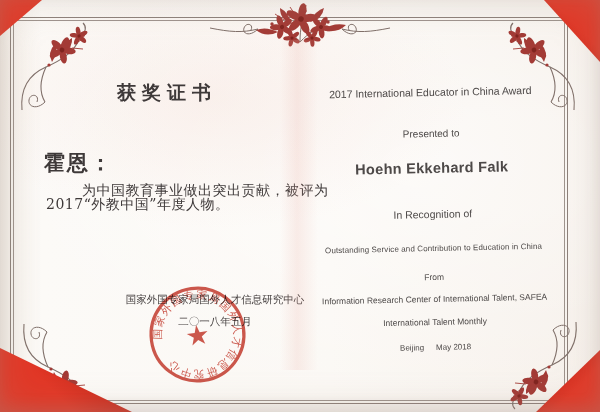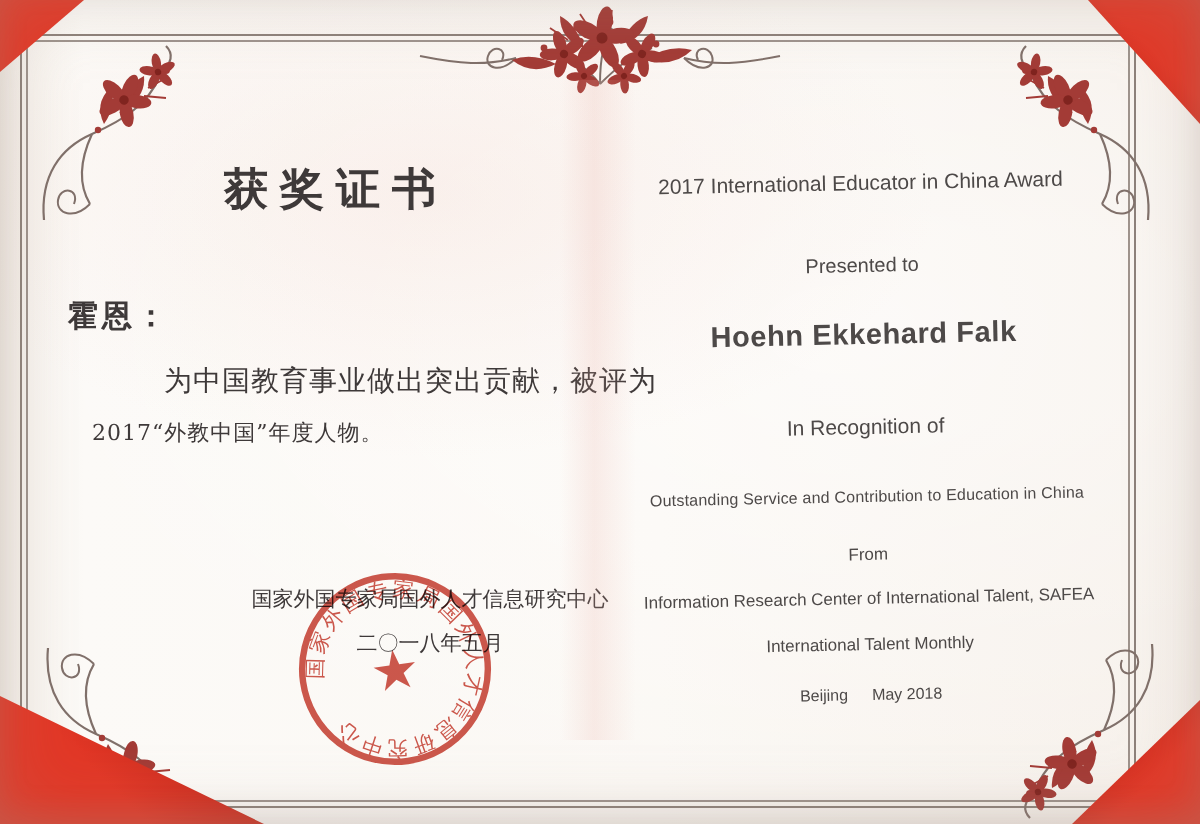--- a/index.html
+++ b/index.html
@@ -34,24 +34,24 @@
     clip-path:polygon(14px 0,70px 0,70px 62px);}
   .ribbon-bl{left:0;bottom:0;width:140px;height:72px;
     background:linear-gradient(45deg,#e23726 35%,#b01f15 95%);
     clip-path:polygon(0 8px,132px 72px,0 72px);}
   .ribbon-br{right:0;bottom:0;width:70px;height:62px;
     background:linear-gradient(315deg,#e23726 35%,#b01f15 95%);
     clip-path:polygon(70px 0,70px 62px,6px 62px);}
   
   .cn{font-family:"DejaVu Serif","Liberation Serif",serif;color:var(--ink,#3e3939);position:absolute;white-space:nowrap;}
   .en{color:var(--ink-en,#4d4948);position:absolute;white-space:nowrap;}
-  .cn-title{left:112px;top:80px;width:110px;font-size:22px;font-weight:bold;letter-spacing:6px;text-align:center;}
-  .cn-salutation{left:34px;top:149px;font-size:15px;font-weight:bold;letter-spacing:2px;}
+  .cn-title{left:112px;top:80px;width:110px;font-size:19px;font-weight:bold;letter-spacing:6px;text-align:center;}
+  .cn-salutation{left:44px;top:149px;font-size:21px;font-weight:bold;letter-spacing:2px;}
   .cn-body1{left:82px;top:182px;font-size:14px;letter-spacing:.5px;}
-  .cn-body2{left:46px;top:209px;font-size:11px;letter-spacing:.5px;text-align:center;}
+  .cn-body2{left:46px;top:196px;font-size:14px;letter-spacing:.5px;text-align:center;}
   .cn-org{left:120px;top:293px;width:190px;text-align:center;font-size:10.5px;}
   .cn-org div{position:relative;white-space:nowrap;}
   .cn-org .l2{margin-top:10px;} .cn-org .l3{margin-top:8px;text-align:center;}
   
   .right-page{position:absolute;left:308px;top:78px;width:250px;height:292px;
     transform:rotate(-1.2deg);transform-origin:50% 50%;}
   .right-page > div{position:absolute;left:0;width:250px;text-align:center;}
   .en-title{top:8px;font-size:10.5px;}
   .en-presented{top:50px;font-size:10px;}
   .en-name{top:82px;font-size:14.5px;font-weight:600;letter-spacing:.3px;}

